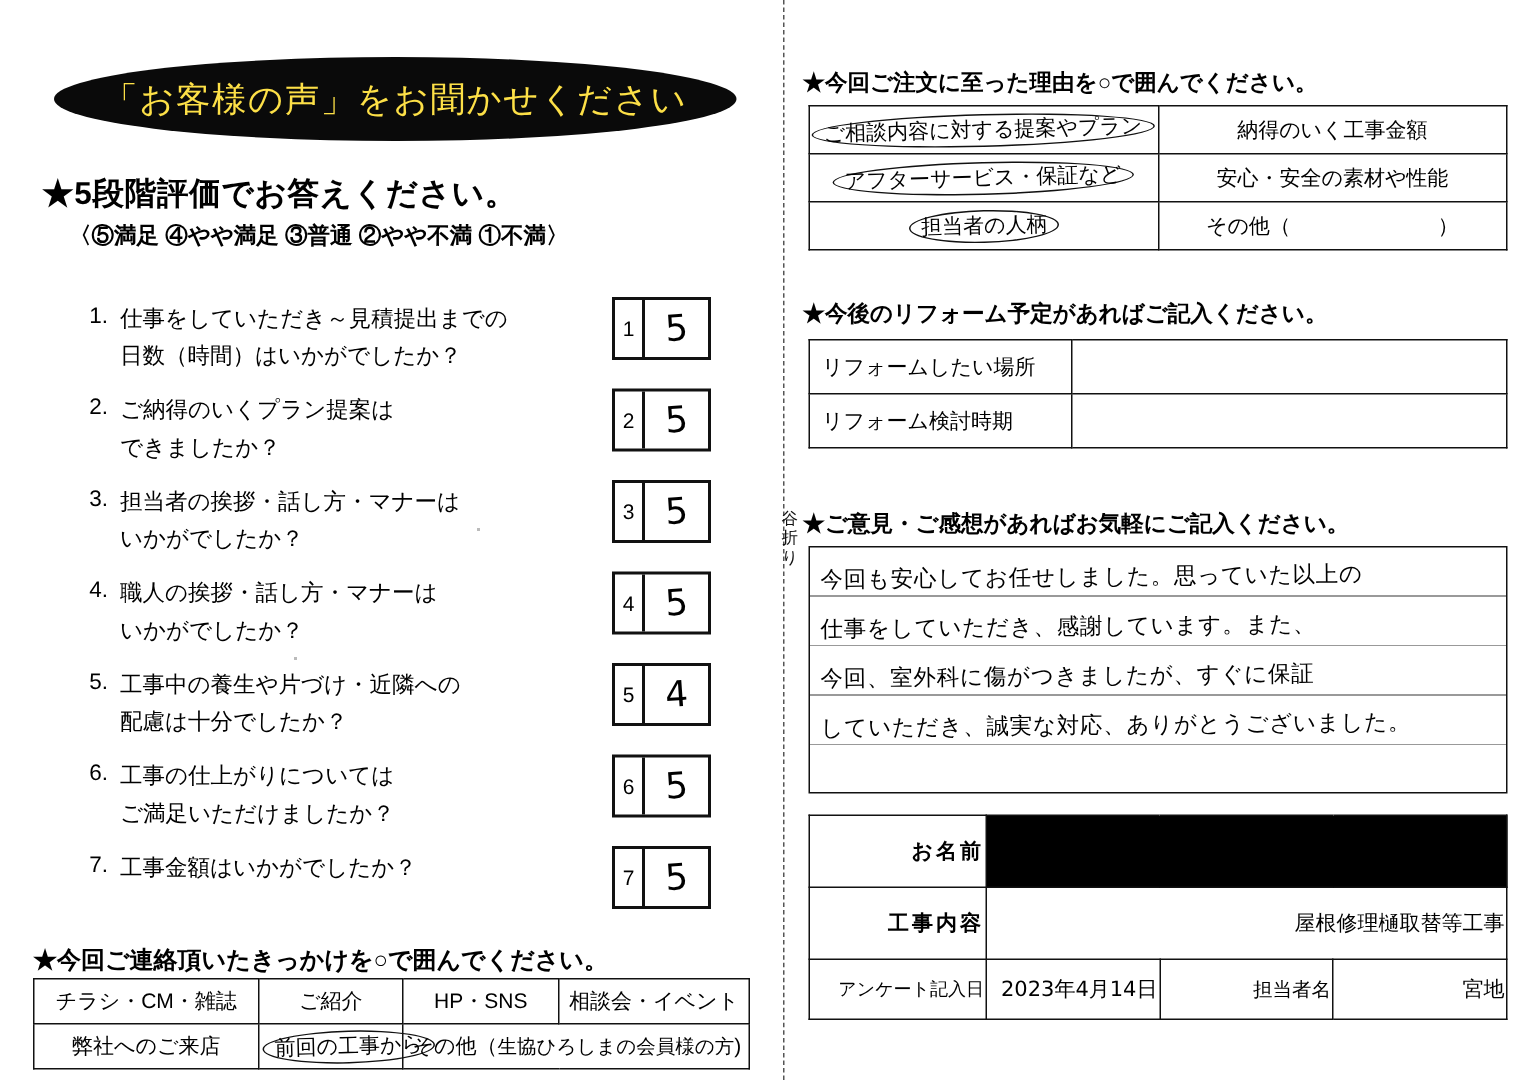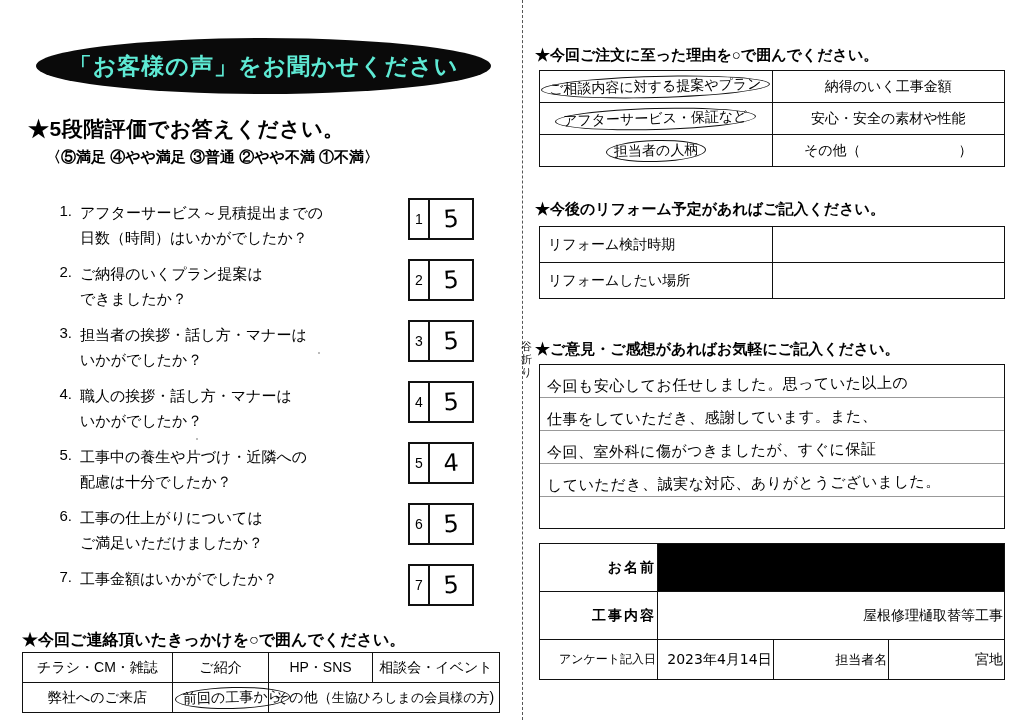--- a/index.html
+++ b/index.html
@@ -28,21 +28,21 @@
 
   
   .left { position:absolute; left:0; top:0; width:522px; height:720px; }
 
   .title-ellipse {
     position:absolute; left:36px; top:38px; width:455px; height:56px;
     background:#0a0a0a; border-radius:50%/50%;
     display:flex; align-items:center; justify-content:center;
   }
   .title-ellipse span {
-    color:#5eead4; font-size:23px; font-weight:bold; letter-spacing:1px;
+    color:#fde047; font-size:23px; font-weight:normal; letter-spacing:1px;
   }
 
   .h-5dan {
     position:absolute; left:28px; top:115px;
     font-size:21px; font-weight:bold; letter-spacing:0.5px;
   }
   .h-scale {
     position:absolute; left:46px; top:148px;
     font-size:15px; font-weight:bold; letter-spacing:0px;
   }
@@ -173,21 +173,21 @@
     </div>
 
     <div class="h-5dan">★5段階評価でお答えください。</div>
     <div class="h-scale">〈⑤満足 ④やや満足 ③普通 ②やや不満 ①不満〉</div>
 
     <div class="q-list">
 
       <div class="q-row">
         <div class="q-num">1.</div>
         <div class="q-text">
-          <span class="l1">アフターサービス～見積提出までの</span>
+          <span class="l1">仕事をしていただき～見積提出までの</span>
           <span class="l2">日数（時間）はいかがでしたか？</span>
         </div>
         <div class="ans-box">
           <div class="ans-idx">1</div>
           <div class="ans-val">5</div>
         </div>
       </div>
 
       <div class="q-row">
         <div class="q-num">2.</div>
@@ -312,25 +312,25 @@
         <td>その他（　　　　　　　）</td>
       </tr>
     </tbody>
       </table>
 
     <div class="r-h r-h2">★今後のリフォーム予定があればご記入ください。</div>
 
     <table class="plan-table">
       <tbody>
           <tr>
+        <td style="width:175px">リフォームしたい場所</td>
+        <td class="blank"></td>
+      </tr>
+      <tr>
         <td>リフォーム検討時期</td>
-        <td class="blank"></td>
-      </tr>
-      <tr>
-        <td style="width:175px">リフォームしたい場所</td>
         <td class="blank"></td>
       </tr>
     </tbody>
       </table>
 
     <div class="r-h r-h3">★ご意見・ご感想があればお気軽にご記入ください。</div>
 
     <div class="comment-box"></div>
     <div class="comment-text">
       <div>今回も安心してお任せしました。思っていた以上の</div>

